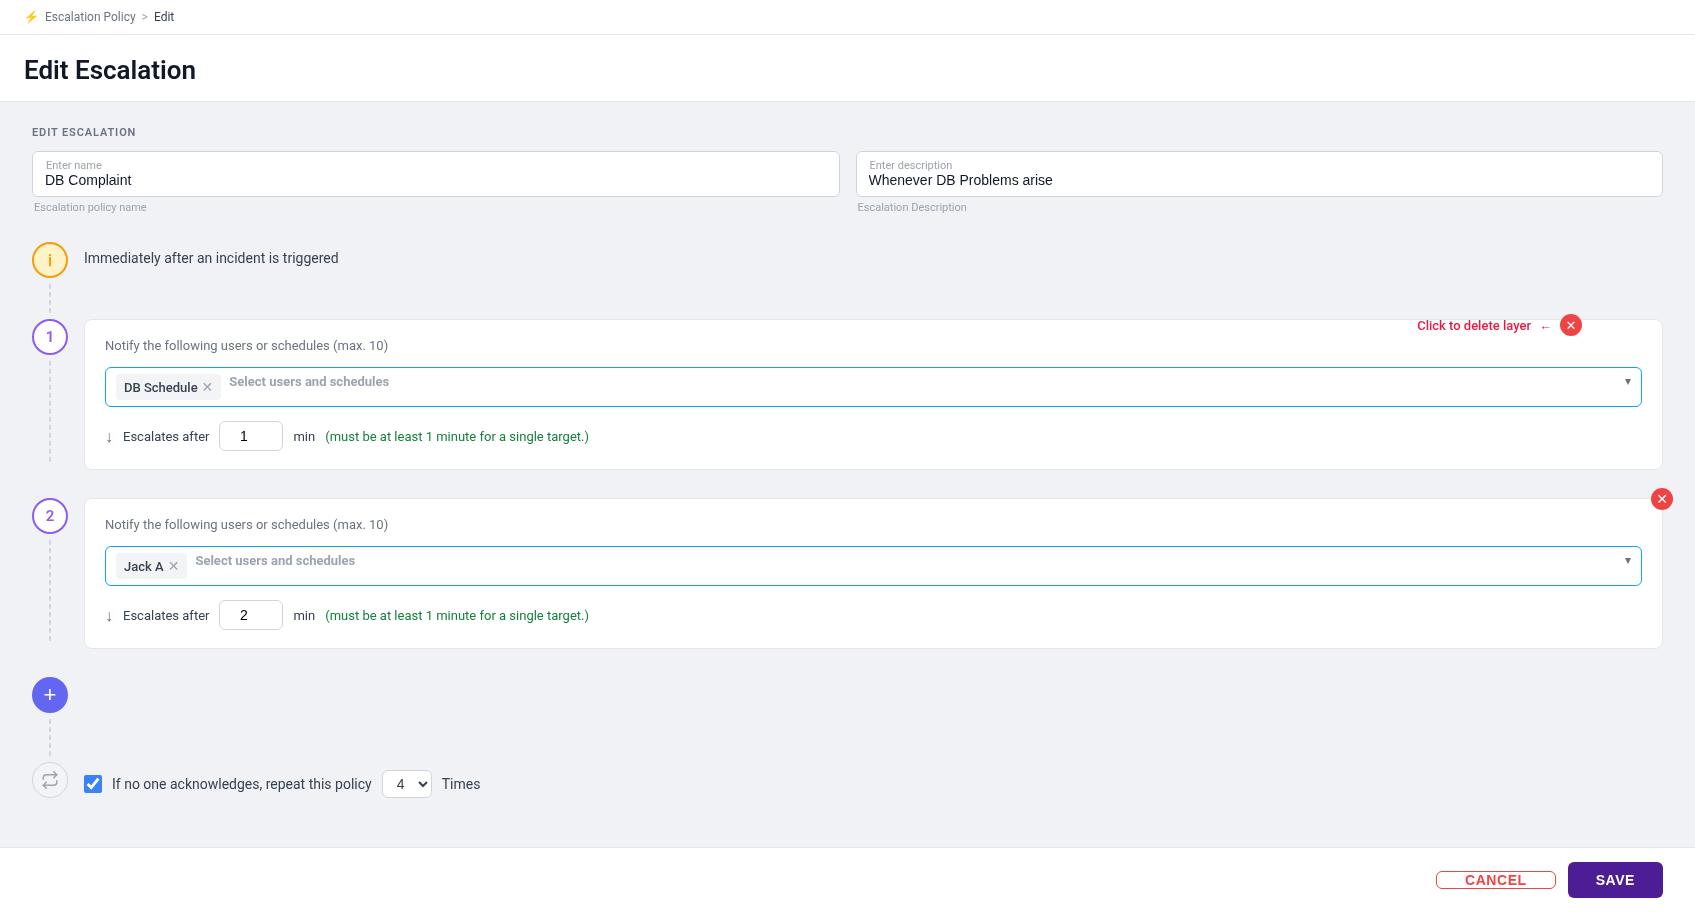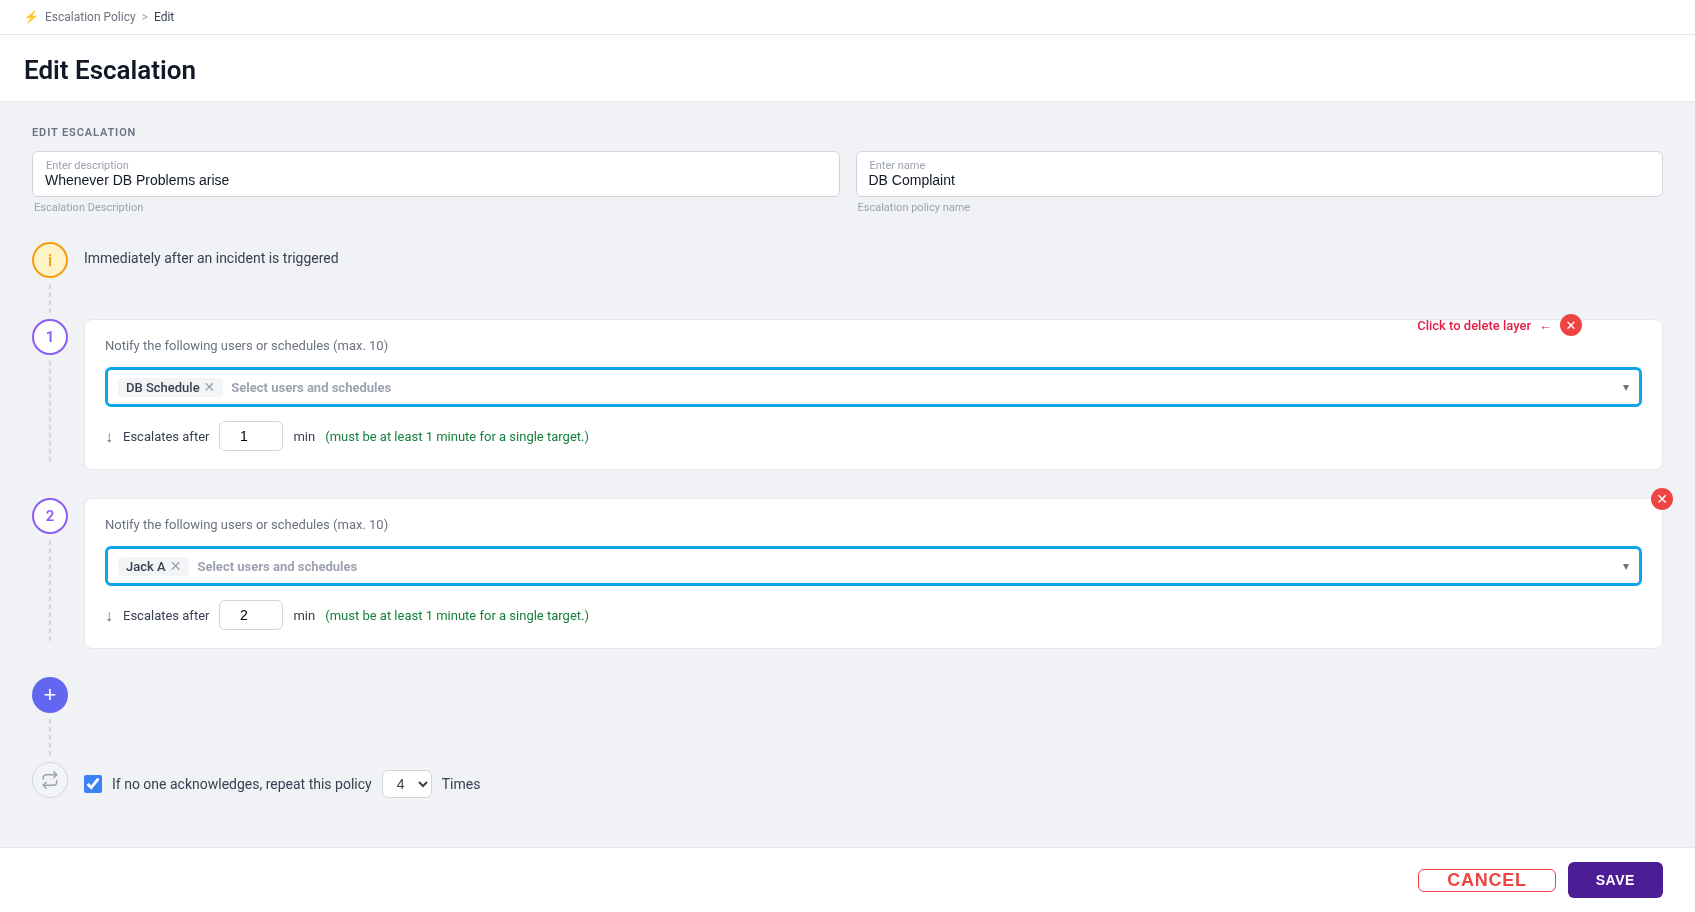--- a/index.html
+++ b/index.html
@@ -182,22 +182,21 @@
       justify-content: center;
       color: #fff;
       font-size: 14px;
       line-height: 1;
       position: absolute;
       right: -11px;
       top: -11px;
     }
     .user-select-row {
       display: flex;
-      align-items: center;
-      border: 3px solid #0ea5e9;
+      border: 1px solid #0ea5e9;
       border-radius: 6px;
       padding: 6px 10px;
       background: #fff;
       min-height: 40px;
       gap: 8px;
       margin-bottom: 14px;
     }
     .tag {
       display: flex;
       align-items: center;
@@ -319,21 +318,21 @@
       padding: 14px 32px;
       gap: 12px;
       z-index: 100;
     }
     .btn-cancel {
       padding: 0 28px;
       border: 1.5px solid #ef4444;
       border-radius: 6px;
       background: #fff;
       color: #ef4444;
-      font-size: 18px;
+      font-size: 14px;
       font-weight: 600;
       cursor: pointer;
       letter-spacing: 0.04em;
     }
     .btn-save {
       padding: 10px 28px;
       border: none;
       border-radius: 6px;
       background: #4c1d95;
       color: #fff;
@@ -376,28 +375,28 @@
   </div>
 
   <div class="page-title">Edit Escalation</div>
   <div class="divider"></div>
 
   <div class="content">
     <div class="section-label">EDIT ESCALATION</div>
 
     <div class="form-row">
       <div class="form-field">
+        <label>Enter name</label>
+        <input type="text" value="DB Complaint" style="">
+        <div class="field-hint">Escalation policy name</div>
+      </div>
+      <div class="form-field">
         <label>Enter description</label>
         <input type="text" value="Whenever DB Problems arise" style="">
         <div class="field-hint">Escalation Description</div>
-      </div>
-      <div class="form-field">
-        <label>Enter name</label>
-        <input type="text" value="DB Complaint" style="">
-        <div class="field-hint">Escalation policy name</div>
       </div>
     </div>
 
     <div class="escalation-timeline">
 
       <div class="timeline-item">
         <div class="timeline-left">
           <div class="timeline-node-info">ℹ</div>
           <div class="timeline-dashes">
             <div class="timeline-dash"></div>

